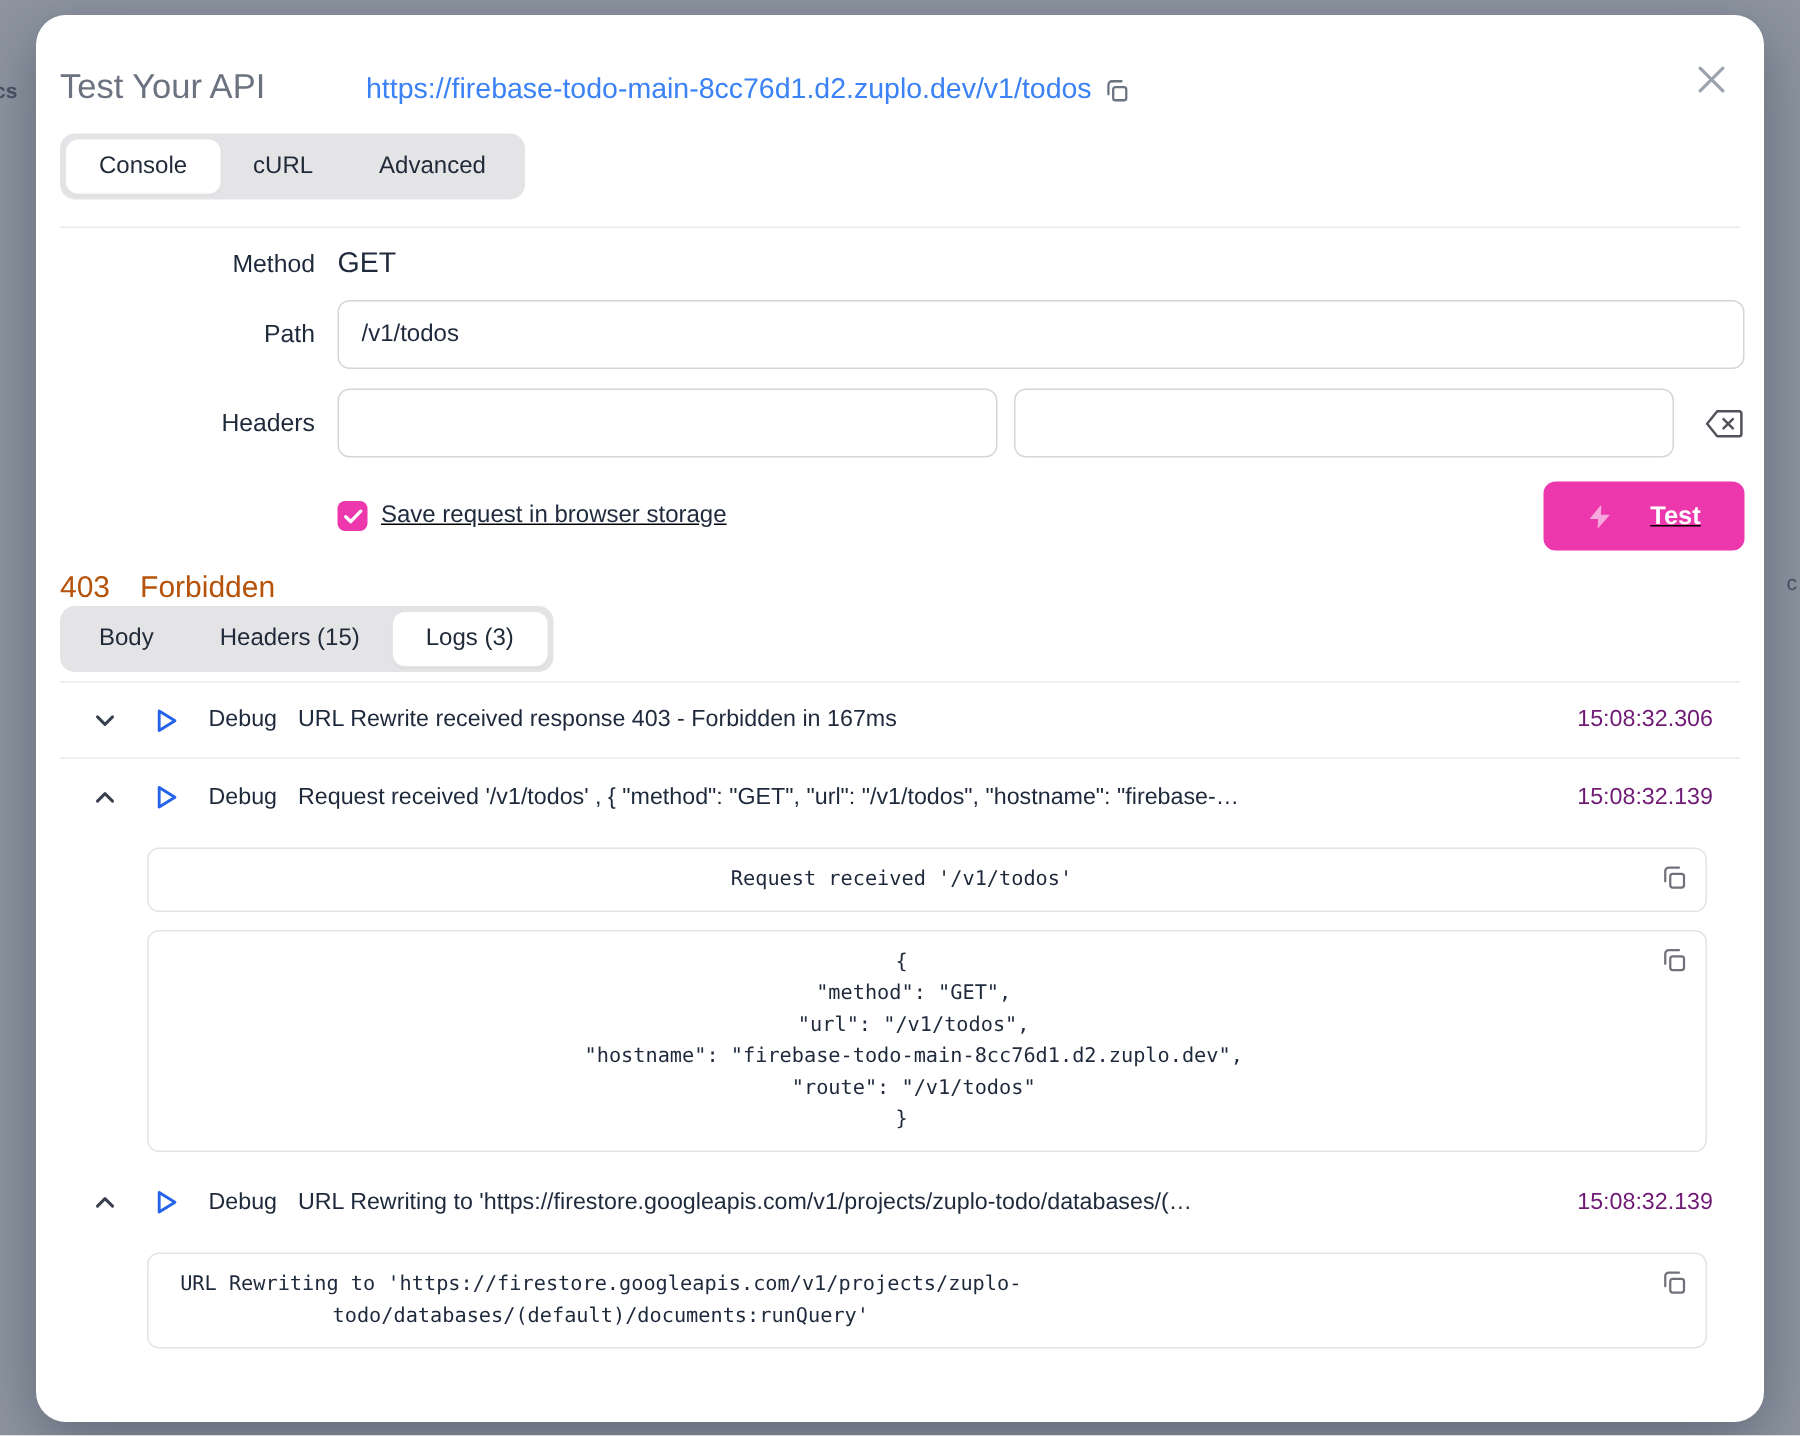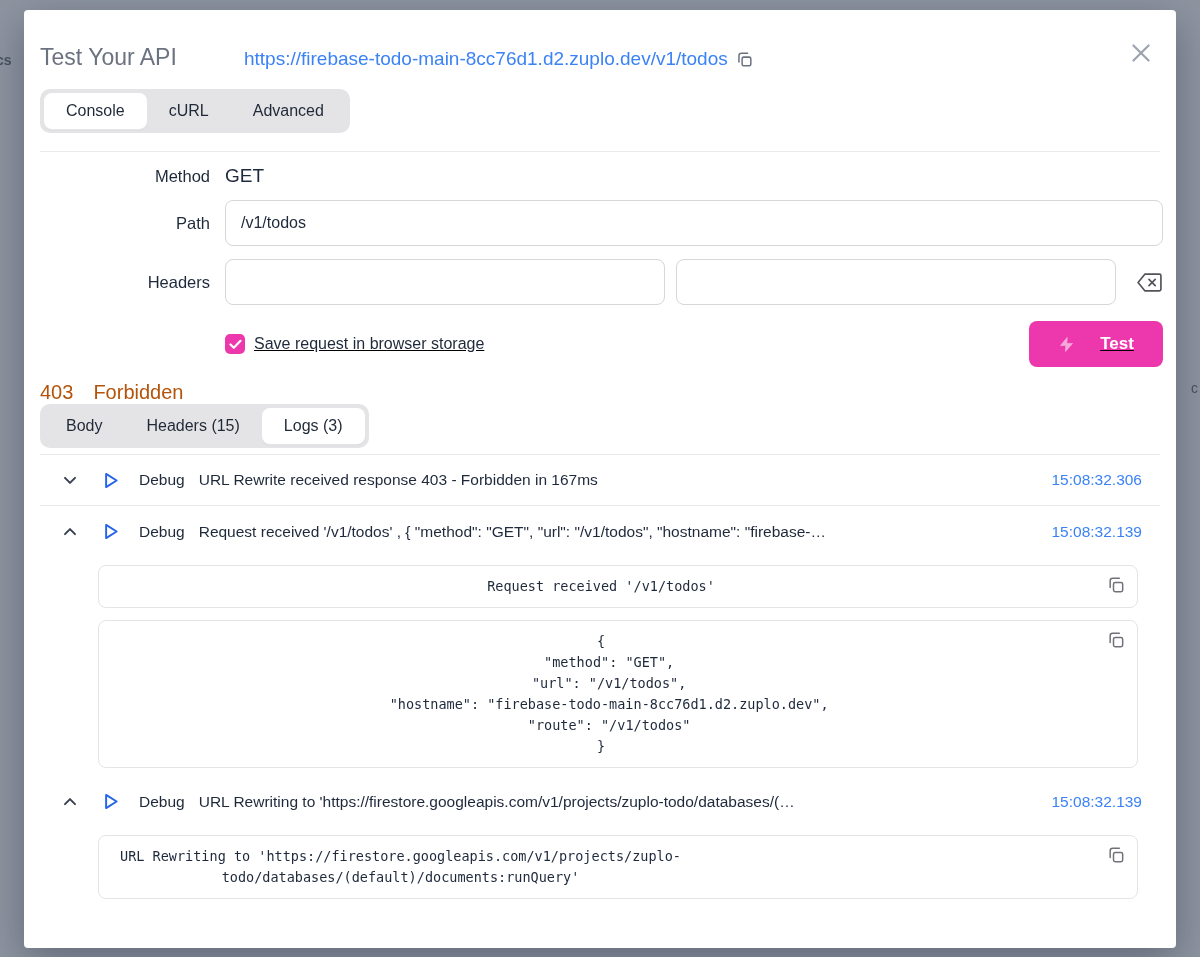--- a/index.html
+++ b/index.html
@@ -5,21 +5,21 @@
   * { box-sizing: border-box; margin: 0; padding: 0; }
   html,body { width:1200px; height:957px; }
   body { font-family: "Liberation Sans", sans-serif; }
 
   .backdrop { position:relative; width:1200px; height:957px; background:#8e95a1; overflow:hidden; }
   .bg-frag { position:absolute; color:#4a5264; font-size:14px; font-weight:700; }
   .bg-frag.left { left:-4px; top:52px; }
   .bg-frag.right { right:2px; top:380px; font-weight:400; }
 
   .modal { position:absolute; left:24px; top:10px; width:1152px; height:938px;
-           background:#ffffff; border-radius:4px; box-shadow:0 12px 40px rgba(15,23,42,.35); overflow:hidden; }
+           background:#ffffff; border-radius:20px; box-shadow:0 12px 40px rgba(15,23,42,.35); overflow:hidden; }
 
   
   .header { display:flex; align-items:baseline; padding:34px 16px 0 16px; }
   .title { font-size:23px; font-weight:400; color:#6b7280; width:204px; flex:none; }
   .url-wrap { display:flex; align-items:center; min-width:0; }
   .url { color:#3b82f6; font-size:19px; text-decoration:none; white-space:nowrap; cursor:pointer; }
   .icon-btn { background:none; border:0; cursor:pointer; display:inline-flex; align-items:center; justify-content:center; padding:0; }
   .copy-url { margin-left:7px; }
   .close { position:absolute; top:30px; right:22px; }
 
@@ -58,21 +58,21 @@
   .seg2 { margin-top:0; }
 
   .logs { padding:0 16px 0; }
   .logs .top-line { height:1px; background:#e8eaee; margin-top:6px; }
   .log-row { display:flex; align-items:center; height:51px; padding:0 18px 0 20px; }
   .log-row.bordered { border-bottom:1px solid #e8eaee; }
   .chev, .play { flex:none; display:inline-flex; align-items:center; background:none; border:0; cursor:pointer; padding:0; }
   .play { margin-left:20px; }
   .lvl { margin-left:18px; font-size:15.5px; color:#1e293b; flex:none; }
   .msg { margin-left:14px; font-size:15.5px; color:#1e293b; white-space:nowrap; overflow:hidden; flex:1; }
-  .ts  { margin-left:32px; font-size:15.5px; color:#3b82f6; flex:none; }
+  .ts  { margin-left:32px; font-size:15.5px; color:#701a75; flex:none; }
 
   .code-block { position:relative; margin:8px 22px 0 58px; border:1px solid #e4e4e7; border-radius:8px;
                 padding:10px 48px 10px 14px;text-align:center; }
   .code-block.mt12 { margin-top:12px; }
   .code-block.last { margin-bottom:14px; }
   .code-text { font-family:"DejaVu Sans Mono", monospace; font-size:13.5px; line-height:21px;
                color:#1e293b; white-space:pre-wrap; }
   .code-text.narrow { max-width:575px; }
   .copy-code { position:absolute; top:9px; right:11px; }
 

